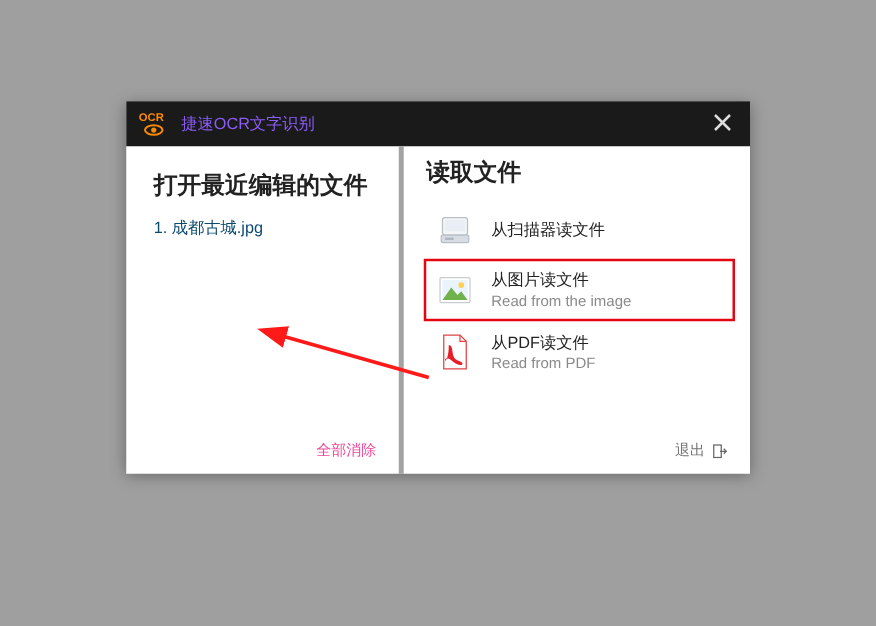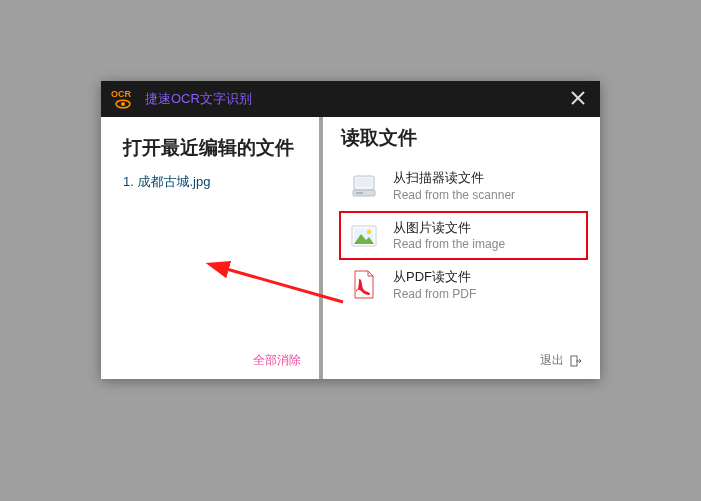--- a/index.html
+++ b/index.html
@@ -69,21 +69,20 @@
           <span class="r-ico">
             <svg width="28" height="28" viewBox="0 0 28 28">
               <rect x="4" y="4" width="20" height="14" rx="2" fill="#f3f5f7" stroke="#b8bec6"></rect>
               <rect x="6" y="6" width="16" height="9" fill="#e8eef4"></rect>
               <rect x="3" y="18" width="22" height="6" rx="1" fill="#d7dde3" stroke="#b8bec6"></rect>
               <rect x="6" y="20" width="7" height="2" fill="#aeb6c0"></rect>
             </svg>
           </span>
           <span class="r-txt">
             <span class="r-cn">从扫描器读文件</span>
-            <span class="r-en">Read from the scanner</span>
           </span>
         </div>
 
         <div class="read-item highlight">
           <span class="r-ico">
             <svg width="28" height="26" viewBox="0 0 28 26">
               <rect x="2" y="3" width="24" height="20" rx="1" fill="#fff" stroke="#c7ccd3"></rect>
               <rect x="4" y="5" width="20" height="16" fill="#eaf4ff"></rect>
               <polygon points="4,21 11,11 16,17 19,14 24,21" fill="#6fb24b"></polygon>
               <circle cx="19" cy="9" r="2.3" fill="#ffd24d"></circle>

